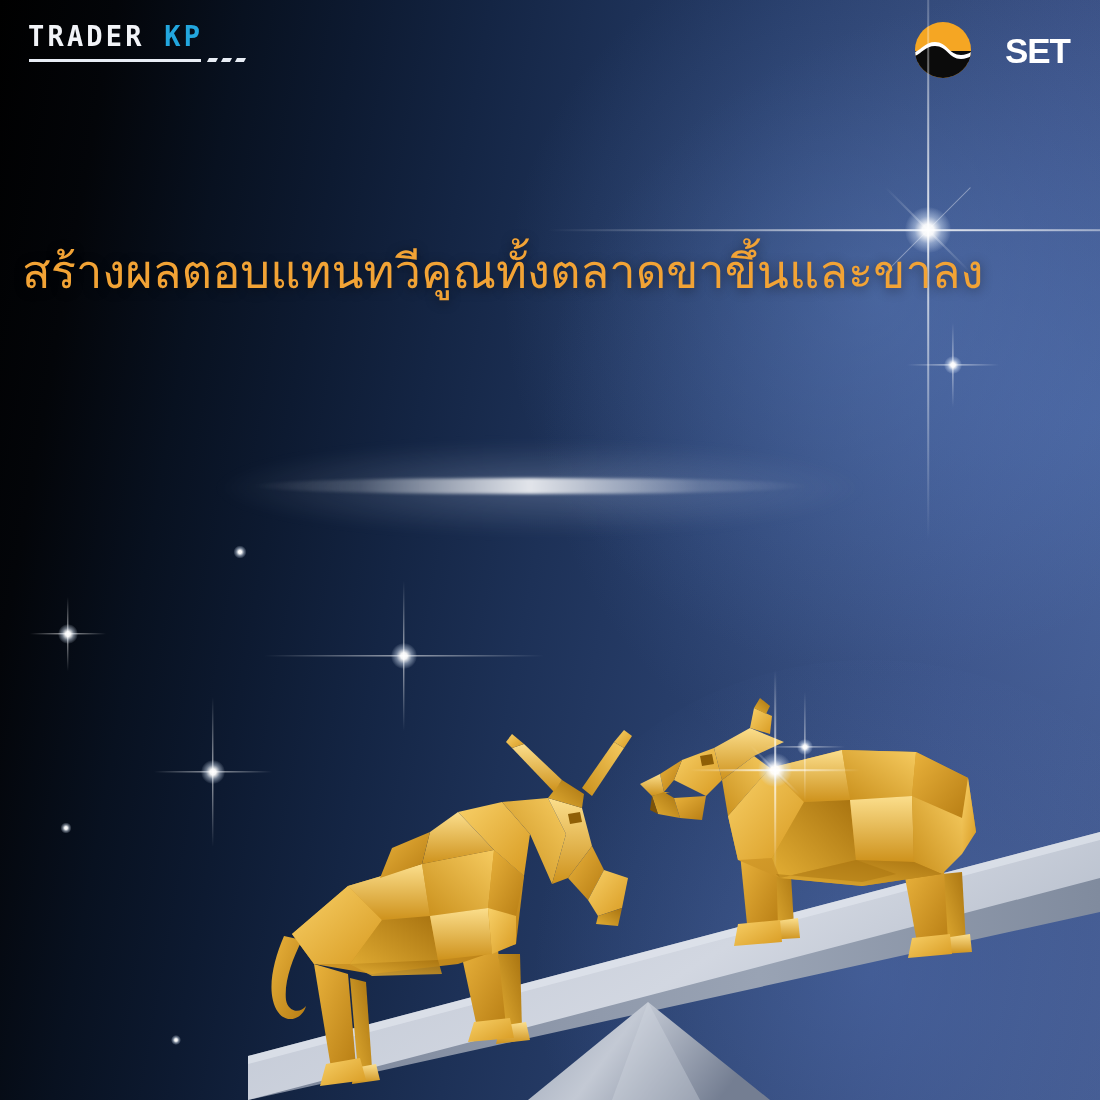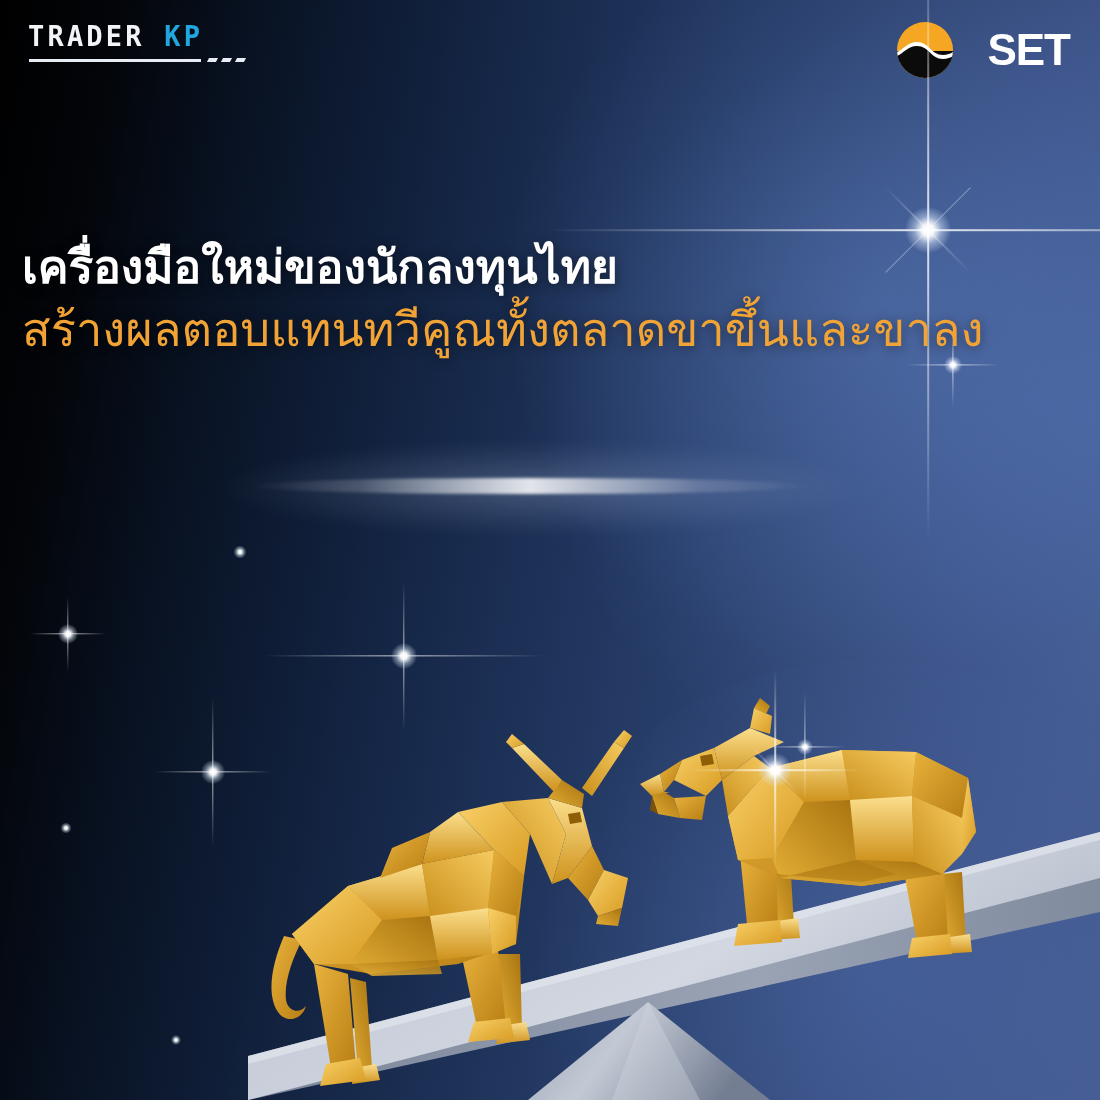--- a/index.html
+++ b/index.html
@@ -62,21 +62,21 @@
     display:flex; align-items:center; gap:6px;
   }
   .set-mark{ position:relative; width:56px; height:56px; border-radius:50%; overflow:hidden; background:#F5A623; }
   .set-mark .set-bot{
     position:absolute; left:-4px; bottom:0; width:64px; height:27px; background:#0b0b0b;
   }
   .set-mark .set-wave{
     position:absolute; left:-6px; top:20px; width:70px; height:20px;
   }
   .set-word{
-    color:#ffffff; font-size:44px; font-weight:700; letter-spacing:-1px; line-height:1;
+    color:#ffffff; font-size:35px; font-weight:700; letter-spacing:-1px; line-height:1;
     font-family:"Liberation Sans","DejaVu Sans",sans-serif;
     margin-left:28px;
   }
 
   
   .flare{ position:absolute; pointer-events:none; }
   .flare .core{
     position:absolute; left:50%; top:50%; transform:translate(-50%,-50%);
     border-radius:50%;
     background:radial-gradient(circle, #ffffff 0%, rgba(255,255,255,.95) 18%, rgba(225,238,255,.45) 42%, rgba(190,215,255,0) 72%);
@@ -200,21 +200,20 @@
     <div class="core" style="width:10px; height:10px;"></div>
   </div>
   <div class="flare" style="left:945px; top:918px;">
     <div class="core" style="width:12px; height:12px;"></div>
   </div>
   <div class="flare" style="left:770px; top:930px;">
     <div class="core" style="width:9px; height:9px;"></div>
   </div>
 
   <div class="headline">
-    <div class="h-sub">เครื่องมือใหม่ของนักลงทุนไทย</div>
     <div class="h-accent">สร้างผลตอบแทนทวีคูณทั้งตลาดขาขึ้นและขาลง</div>
   </div>
   <div class="light-streak-halo"></div>
   <div class="light-streak"></div>
 
   <svg class="seesaw" viewBox="0 0 1100 1100">
     <defs>
       <linearGradient id="plankGrad" x1="0" y1="0" x2="1" y2="0.5">
         <stop offset="0%" stop-color="#A9B2C2"></stop>
         <stop offset="30%" stop-color="#C6CCD8"></stop>

